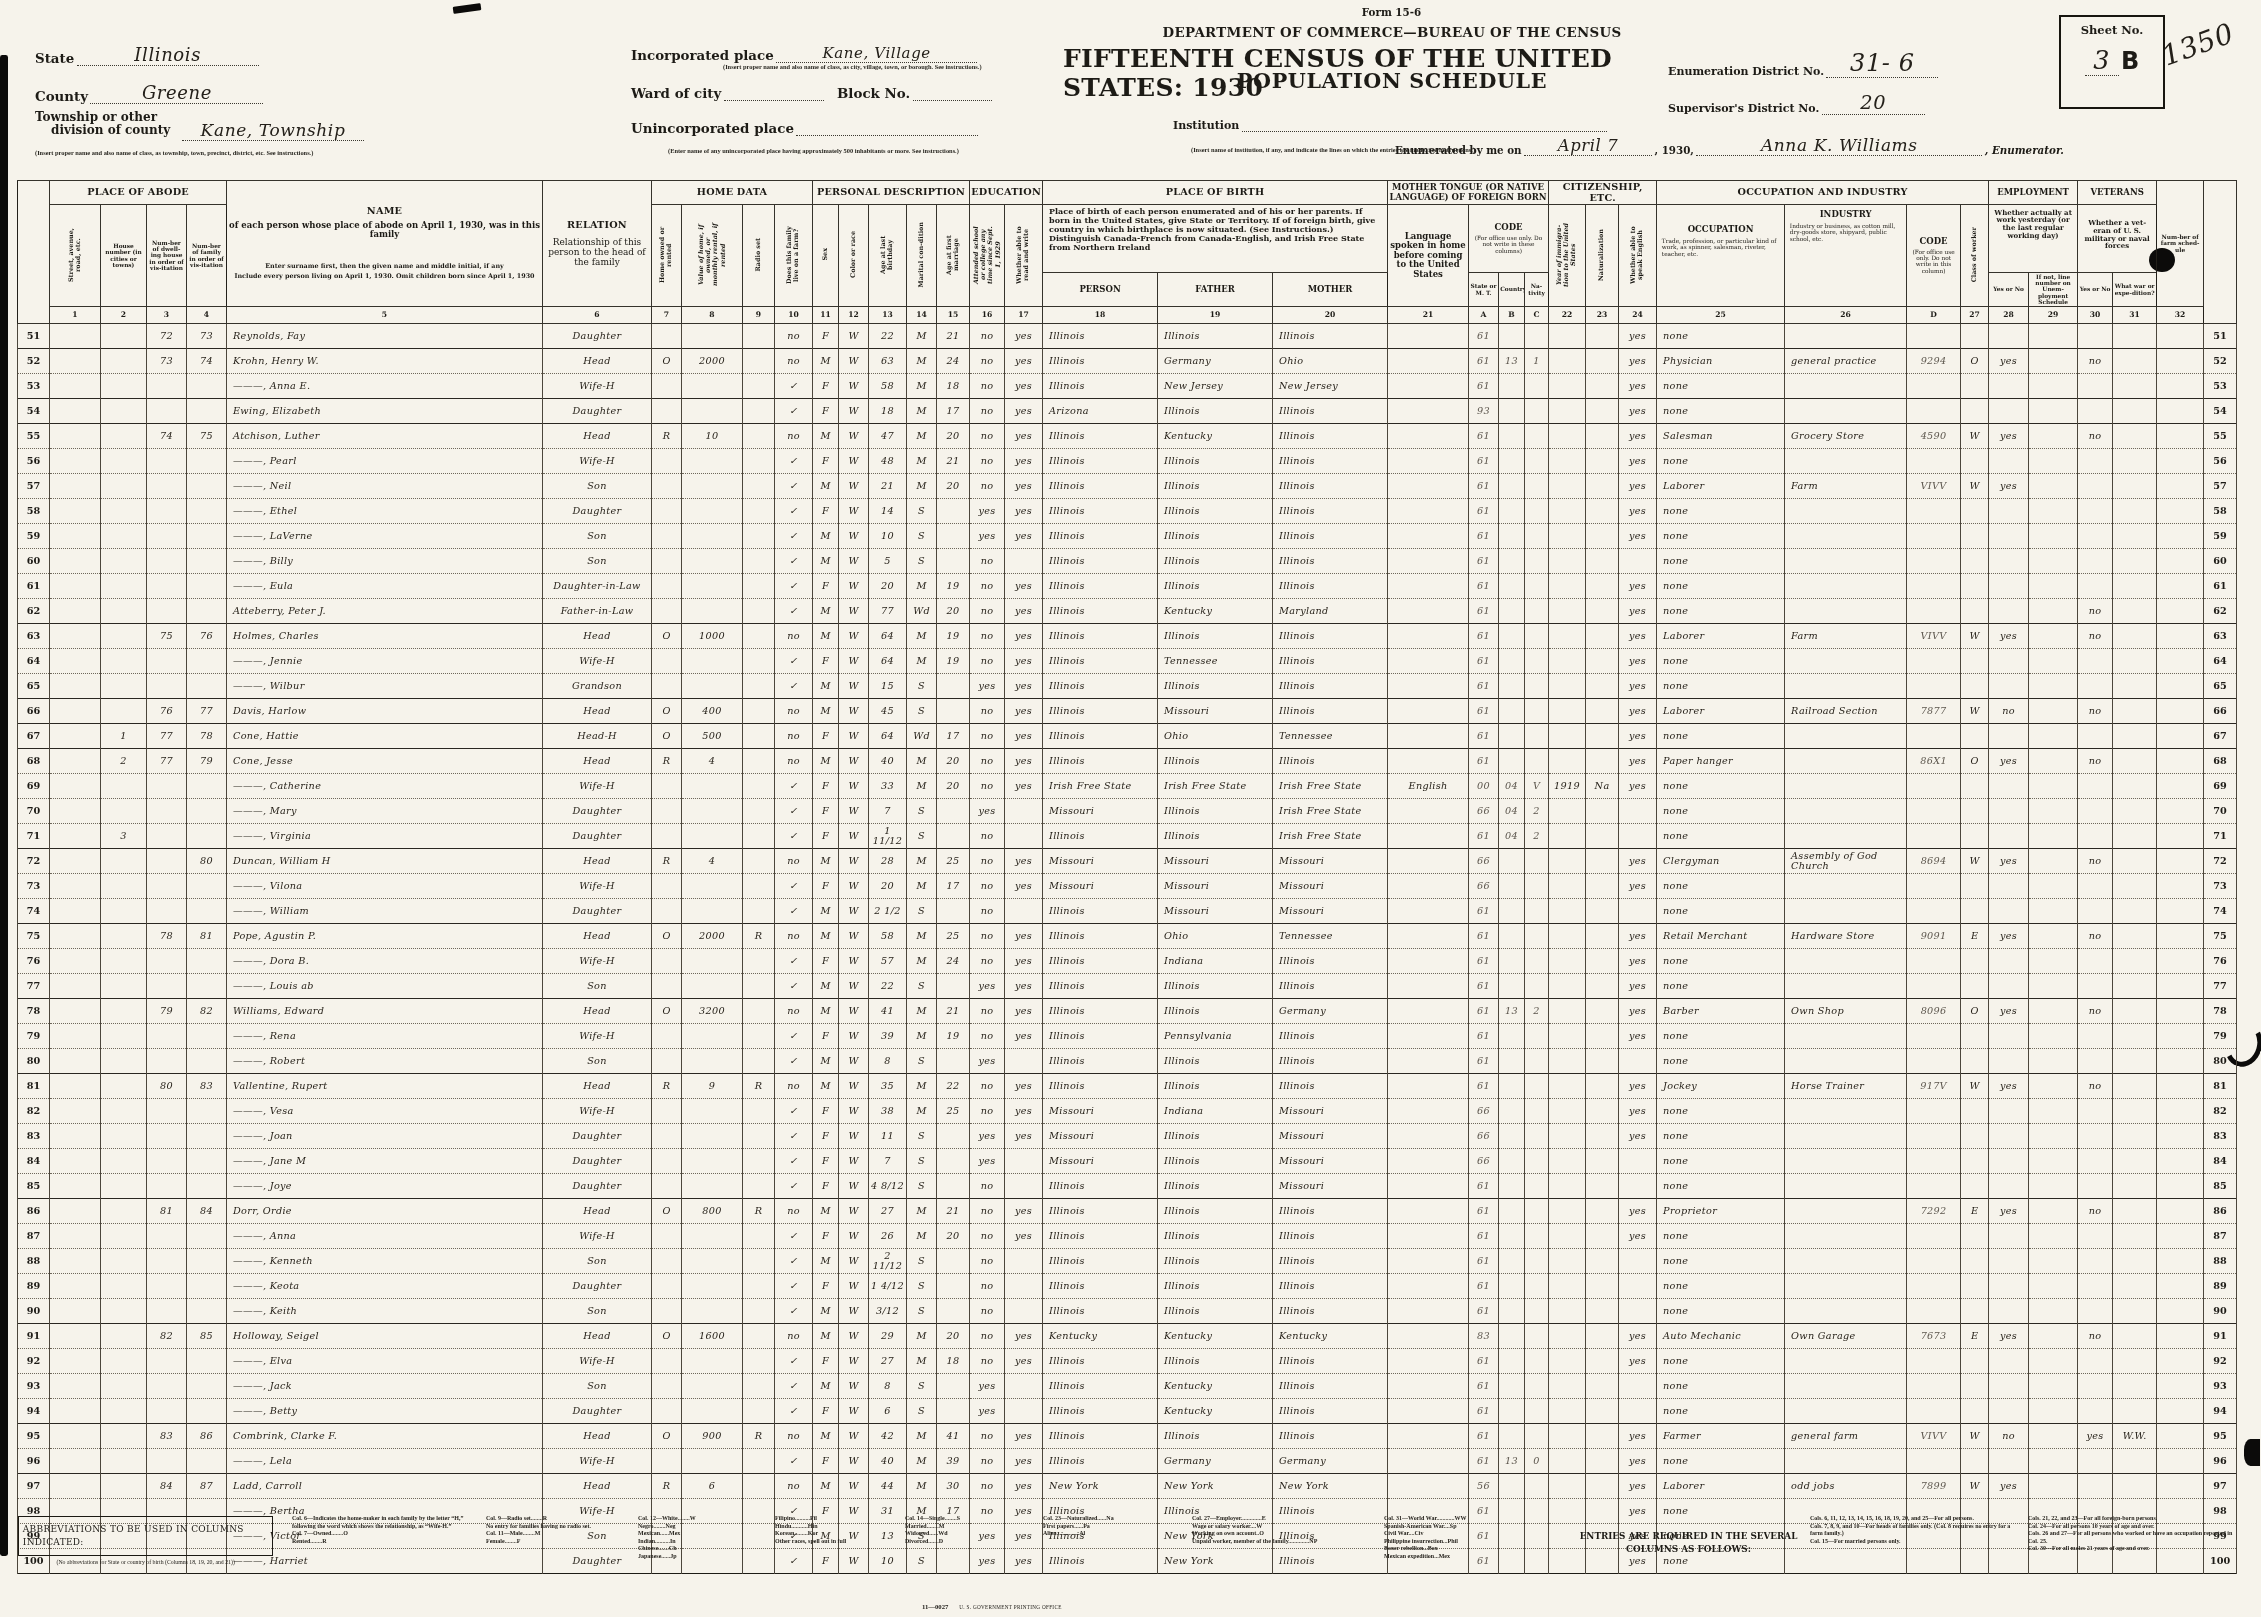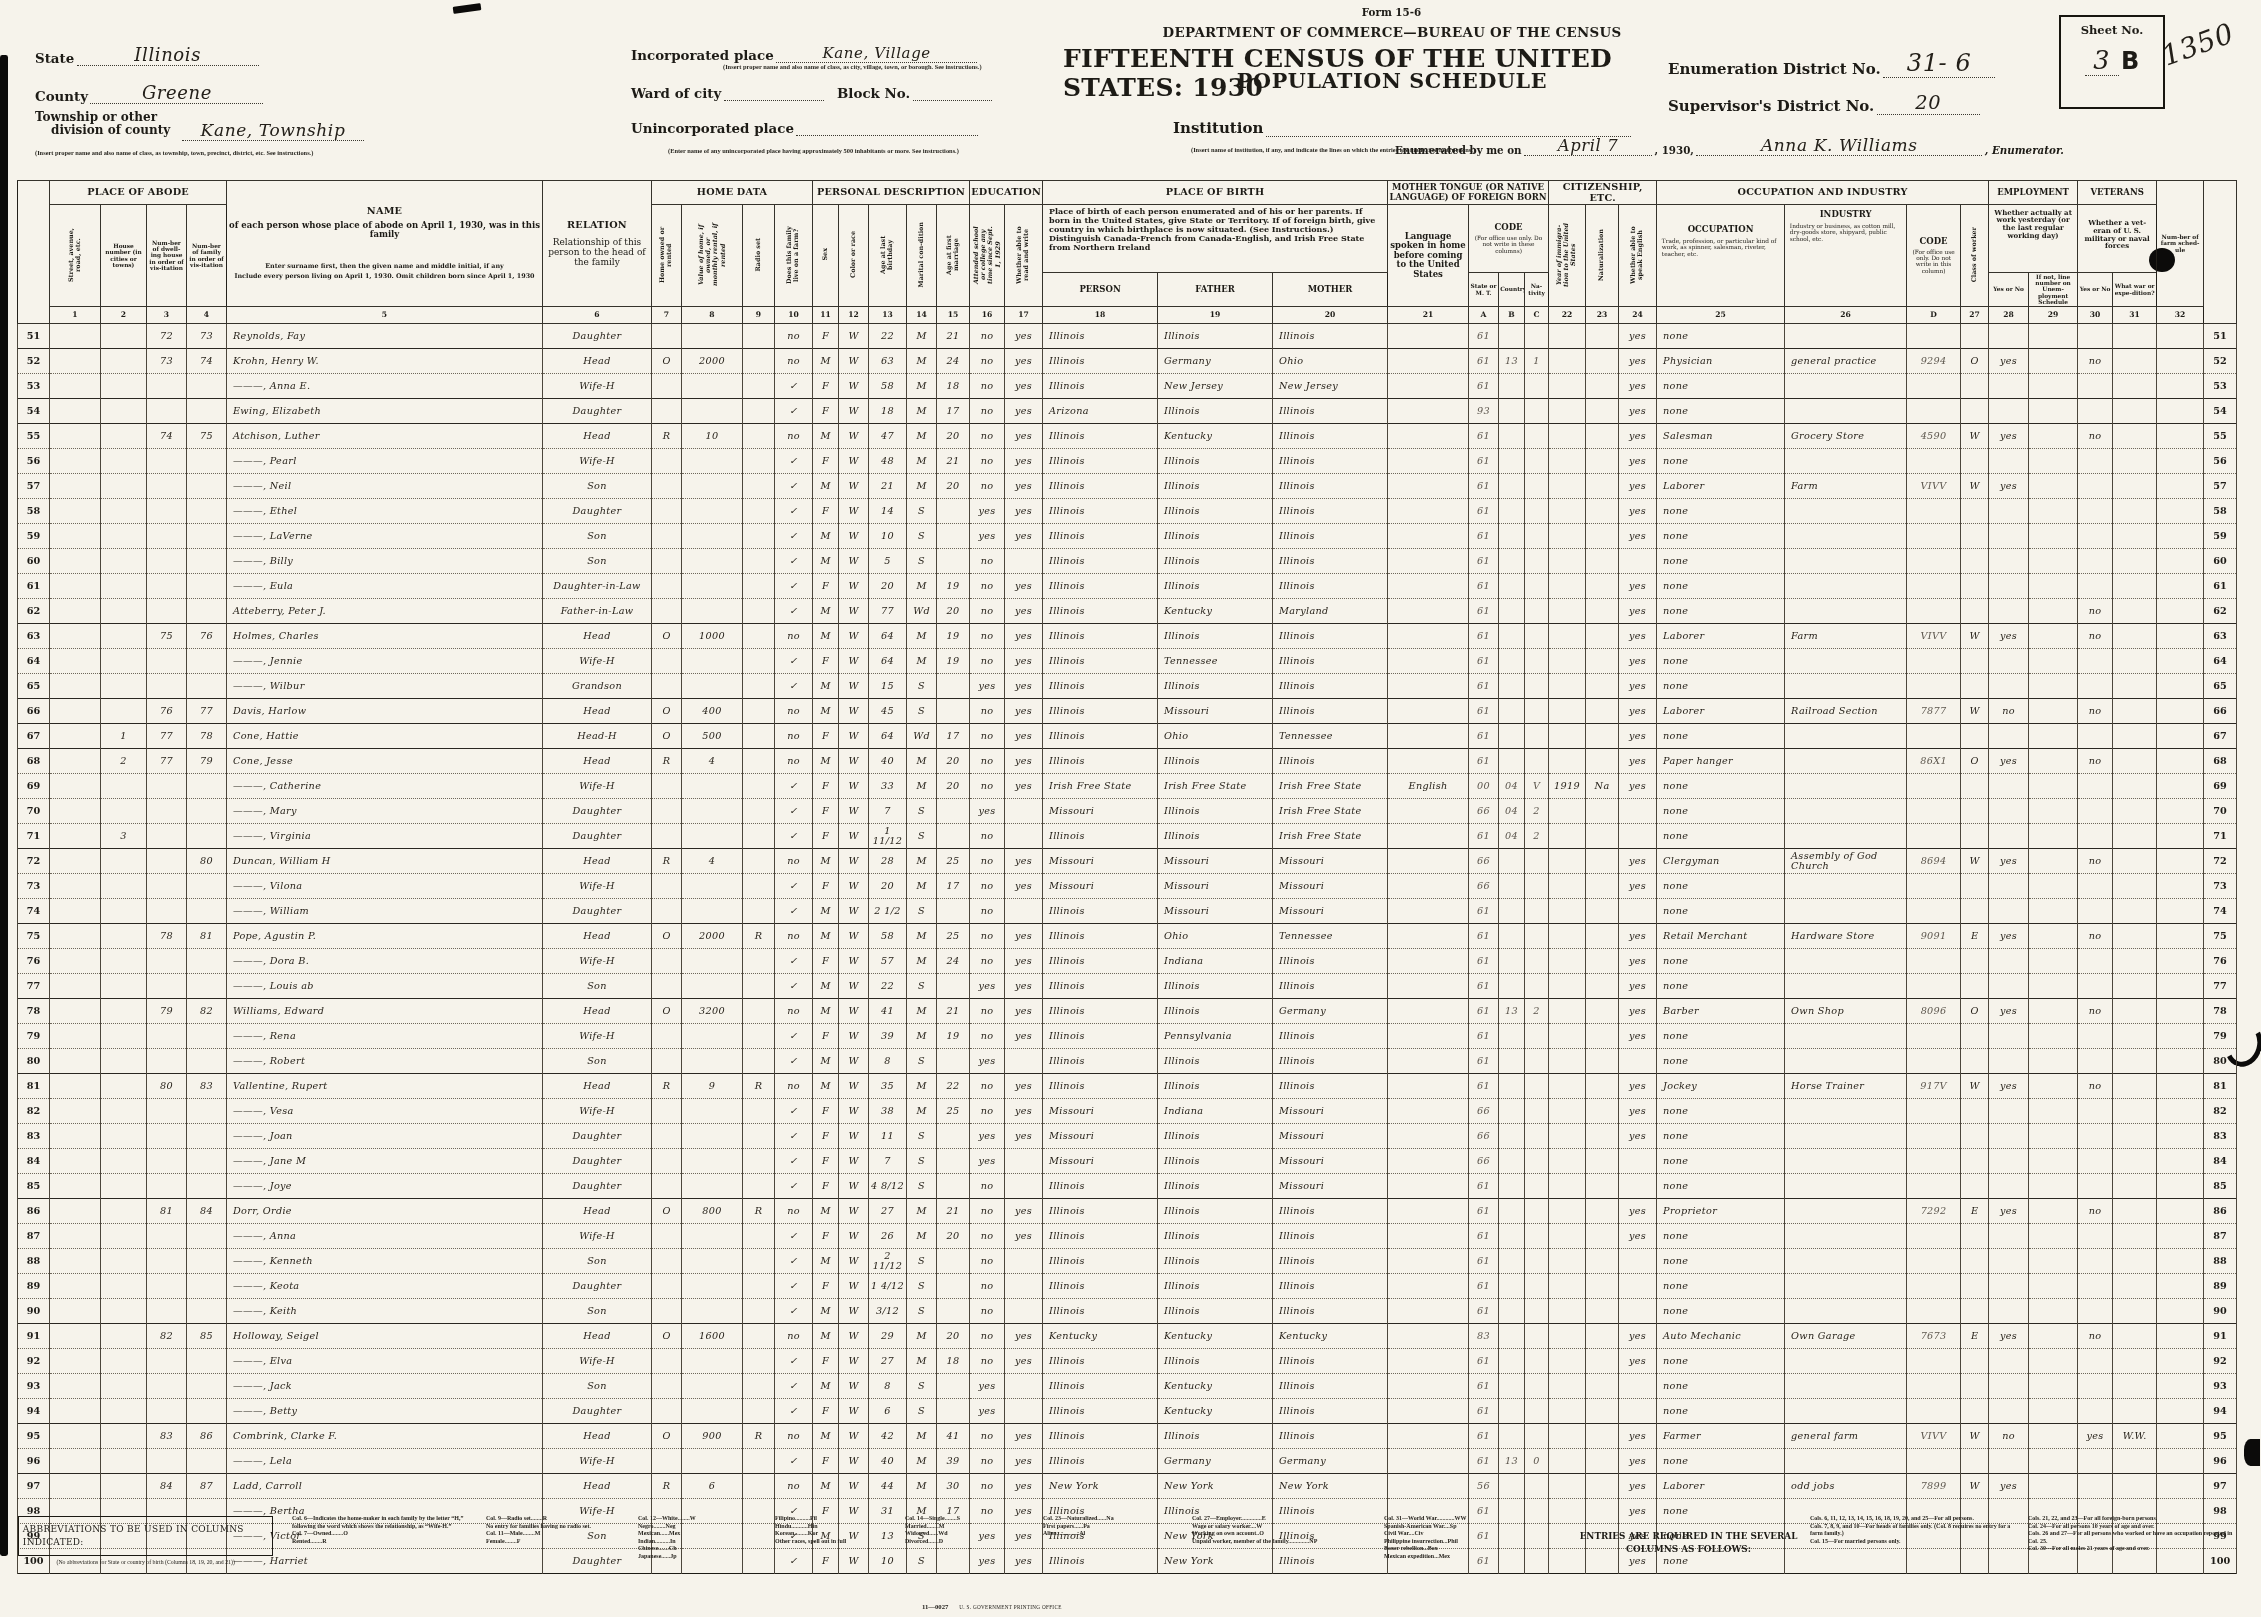--- a/index.html
+++ b/index.html
@@ -1,21 +1,21 @@
 <!DOCTYPE html>
 <html style="font-size:9.7px"><head>
 <meta charset="utf-8">
 <style>
   html,body{margin:0;padding:0;background:#3a3733;}
   #page{position:relative;width:2261px;height:1617px;background:#f6f3eb;overflow:hidden;
         font-family:"Liberation Serif",serif;color:#1d1b16;}
   .abs{position:absolute;}
   
   .lbl{font-weight:bold;font-size:13.4px;font-family:"DejaVu Serif",serif;}
-  .lbl-sm{font-weight:bold;font-size:15px;font-family:"DejaVu Serif",serif;}
+  .lbl-sm{font-weight:bold;font-size:11px;font-family:"DejaVu Serif",serif;}
   .note{font-size:6.4px;font-weight:bold;color:#2a2822;}
   .line{display:inline-block;border-bottom:1.8px dotted #3b382f;text-align:center;vertical-align:bottom;}
   
   .hw{font-family:"DejaVu Serif",serif;font-style:italic;color:#24201a;letter-spacing:0.6px;}
   
   table.grid{border-collapse:collapse;table-layout:fixed;background:transparent;}
   table.grid th{border:0.6px solid #35322b;font-family:"DejaVu Serif",serif;color:#1c1a15;
      padding:0.6px 1.2px;vertical-align:middle;text-align:center;overflow:hidden;}
   .gt{font-size:9.7px;font-weight:bold;letter-spacing:0.2px;line-height:1.1;}
   .gt2{font-size:8.5px;font-weight:bold;line-height:1.12;}

